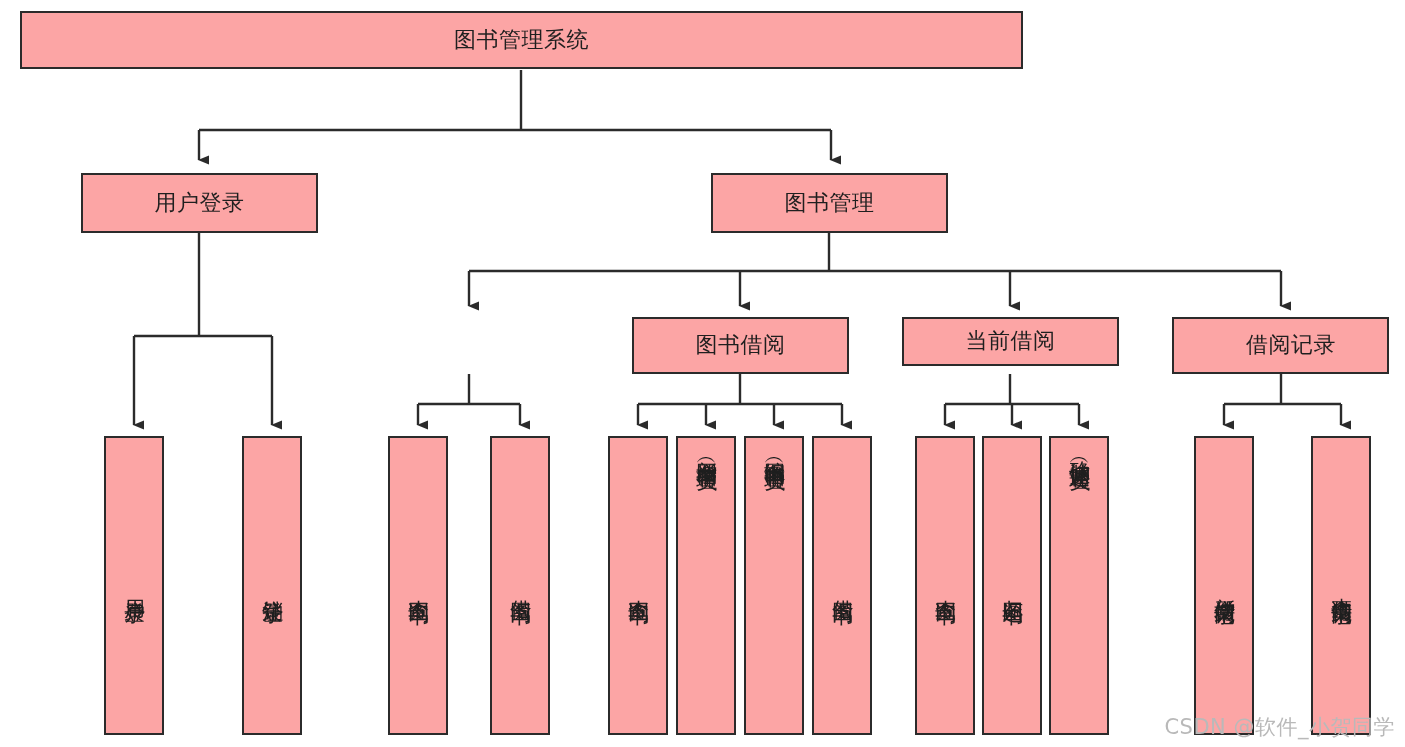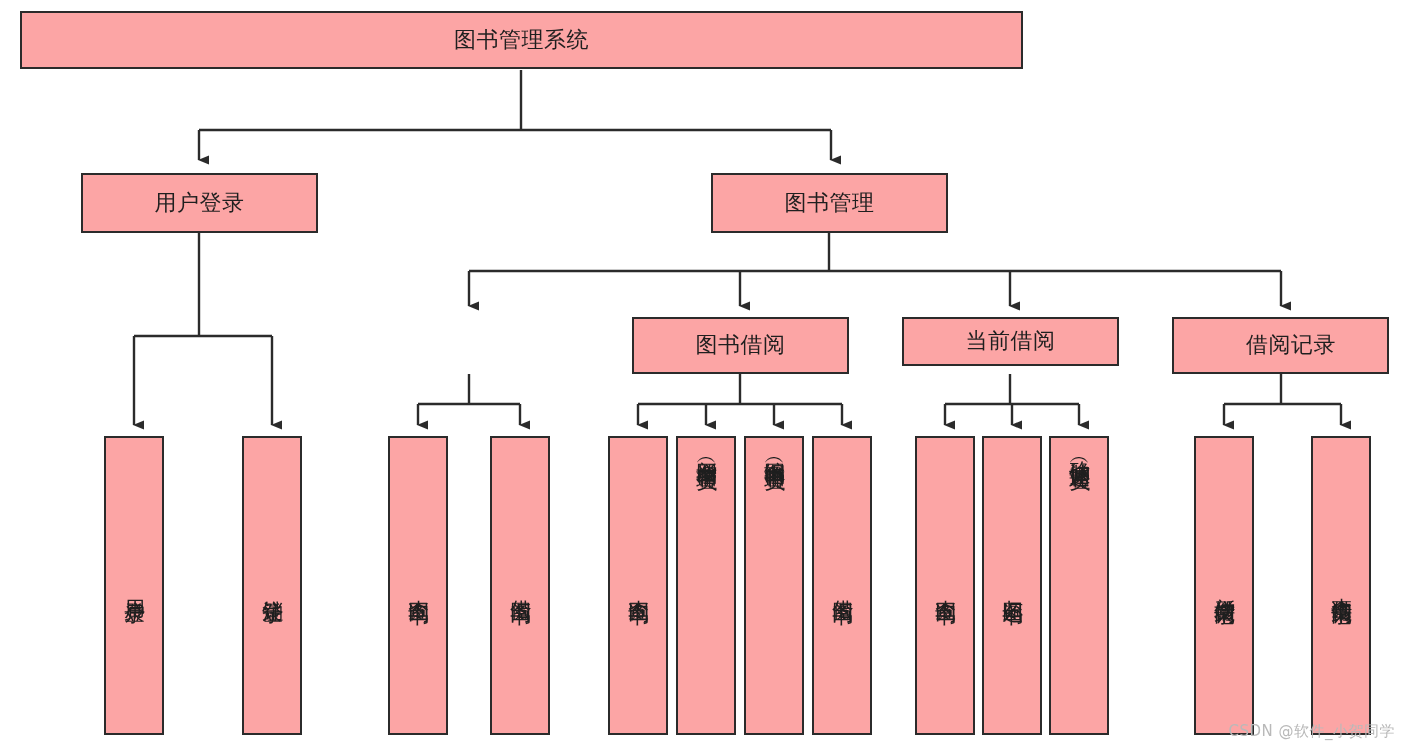--- a/index.html
+++ b/index.html
@@ -62,21 +62,21 @@
     white-space: nowrap;
   }
   .node.v-center {
     align-items: center;
     padding-top: 0;
   }
   .watermark {
     position: absolute;
     right: 10px;
     bottom: 6px;
-    font-size: 15px;
+    font-size: 21px;
     color: #b9b9b9;
     letter-spacing: 0.5px;
     z-index: 5;
     white-space: nowrap;
   }
 </style>
 </head>
 <body>
 
 <div id="canvas">

